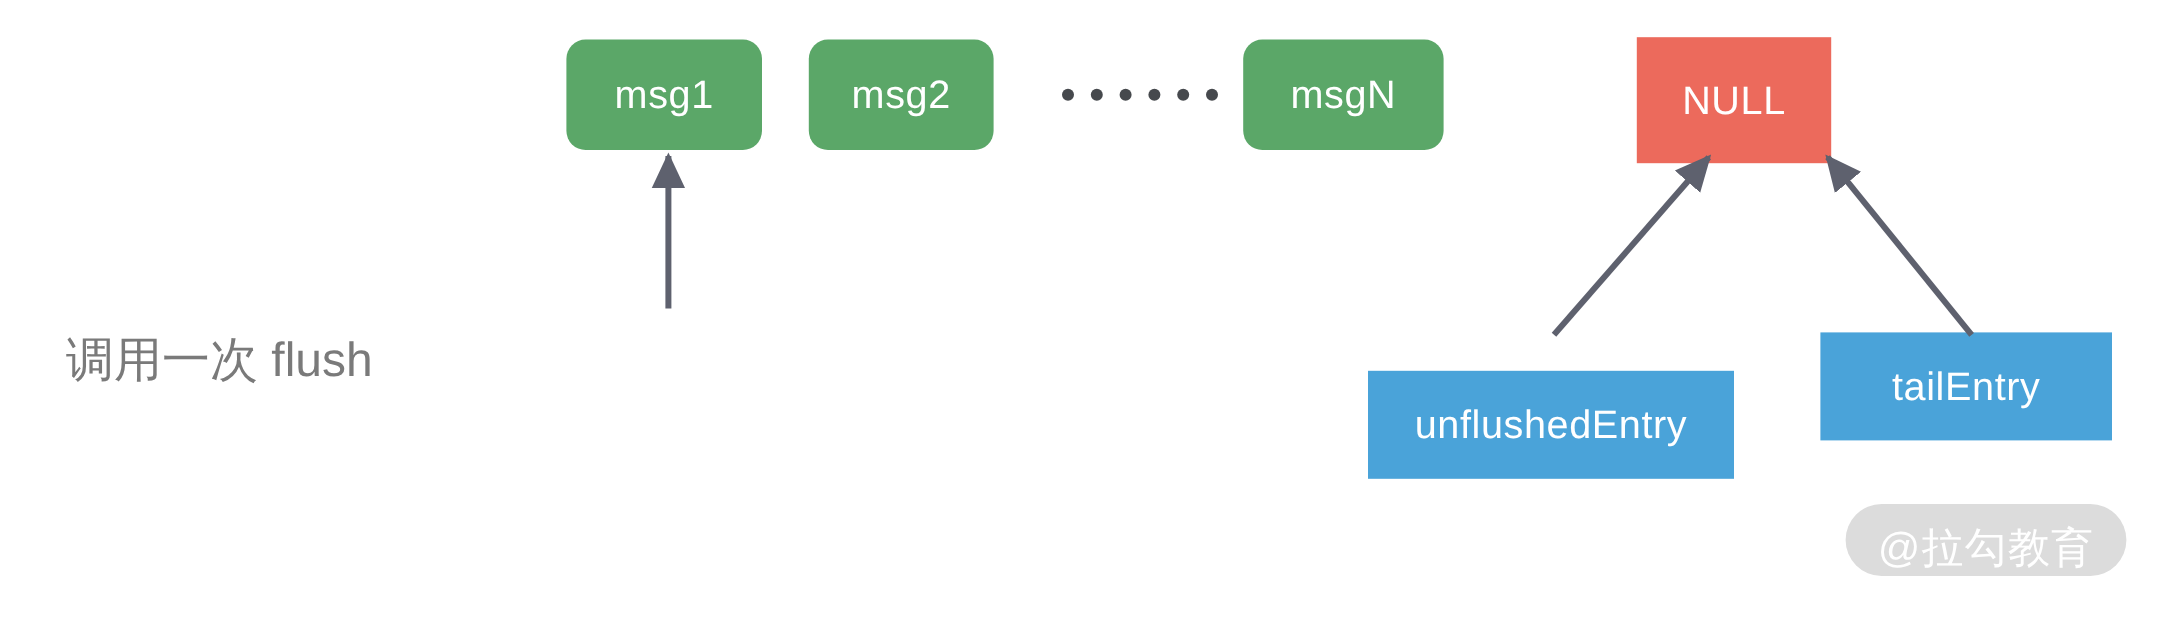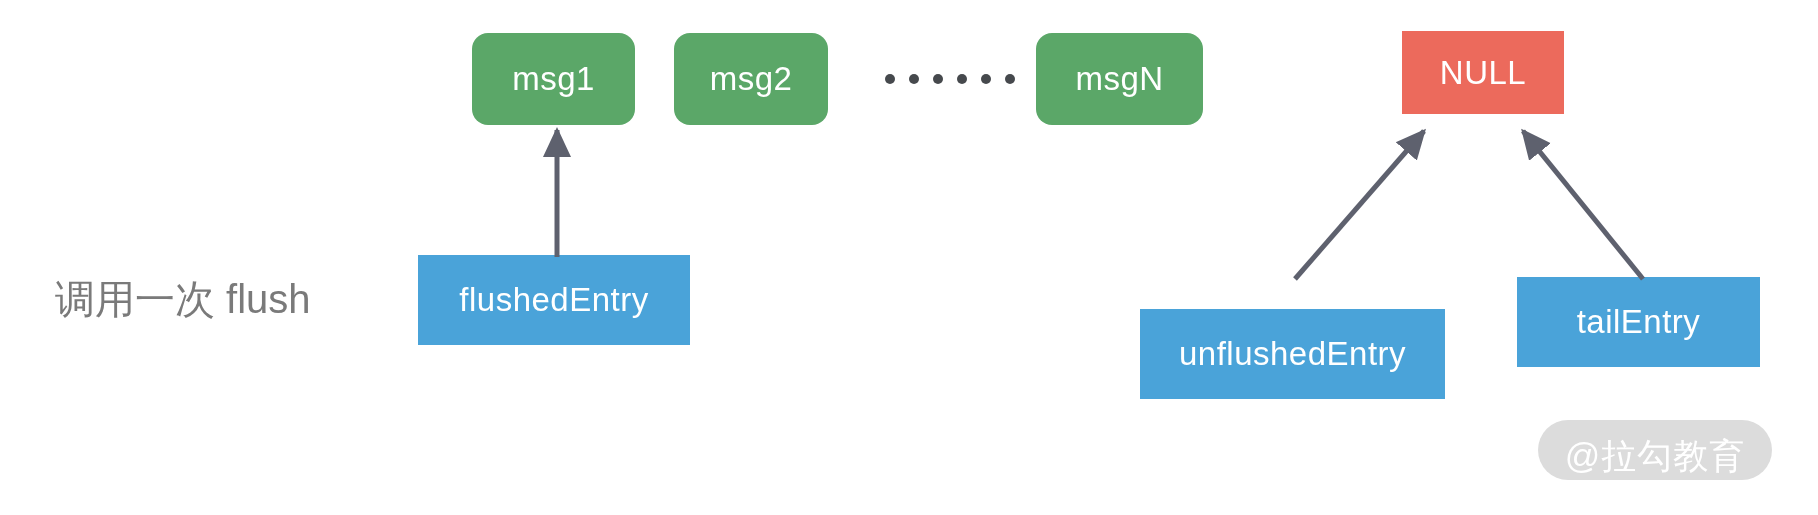--- a/index.html
+++ b/index.html
@@ -25,21 +25,21 @@
     letter-spacing: 0.5px;
     user-select: none;
   }
   .node.message { background: var(--message_bg, #5ba768); border-radius: 16px; }
   .node.nullbox { background: var(--null_bg, #ec6a5c); }
   .node.pointer { background: var(--pointer_bg, #4aa3d9); }
 
   #msg1          { left: 472px;  top: 33px;  width: 163px; height: 92px; }
   #msg2          { left: 674px;  top: 33px;  width: 154px; height: 92px; text-align: right; }
   #msgN          { left: 1036px; top: 33px;  width: 167px; height: 92px; }
-  #nullbox       { left: 1402px; top: 31px;  width: 162px; height: 83px; }
+  #nullbox       { left: 1364px; top: 31px;  width: 162px; height: 105px; }
   #flushedEntry  { left: 418px;  top: 255px; width: 272px; height: 90px; }
   #unflushedEntry{ left: 1140px; top: 277px; width: 305px; height: 90px; margin-top: 32px; }
   #tailEntry     { left: 1517px; top: 277px; width: 243px; height: 90px; }
 
   #caption {
     position: absolute;
     left: 55px;
     top: 272px;
     font-size: 40px;
     font-weight: 500;
@@ -114,23 +114,20 @@
     </div>
 
   <div id="msgN" class="node message">
     <span>msgN</span>
   </div>
 
   <div id="nullbox" class="node nullbox">
     <span>NULL</span>
   </div>
 
-  <div id="flushedEntry" class="node pointer">
-    <span>flushedEntry</span>
-  </div>
   <div id="unflushedEntry" class="node pointer">
     <span>unflushedEntry</span>
   </div>
   <div id="tailEntry" class="node pointer">
     <span>tailEntry</span>
   </div>
 
   <svg id="edges" width="1818" height="515" viewBox="0 0 1818 515">
     <defs>
       <marker id="arrowhead" viewBox="0 0 30 30" refX="27" refY="15" markerWidth="30" markerHeight="30" orient="auto" markerUnits="userSpaceOnUse">

